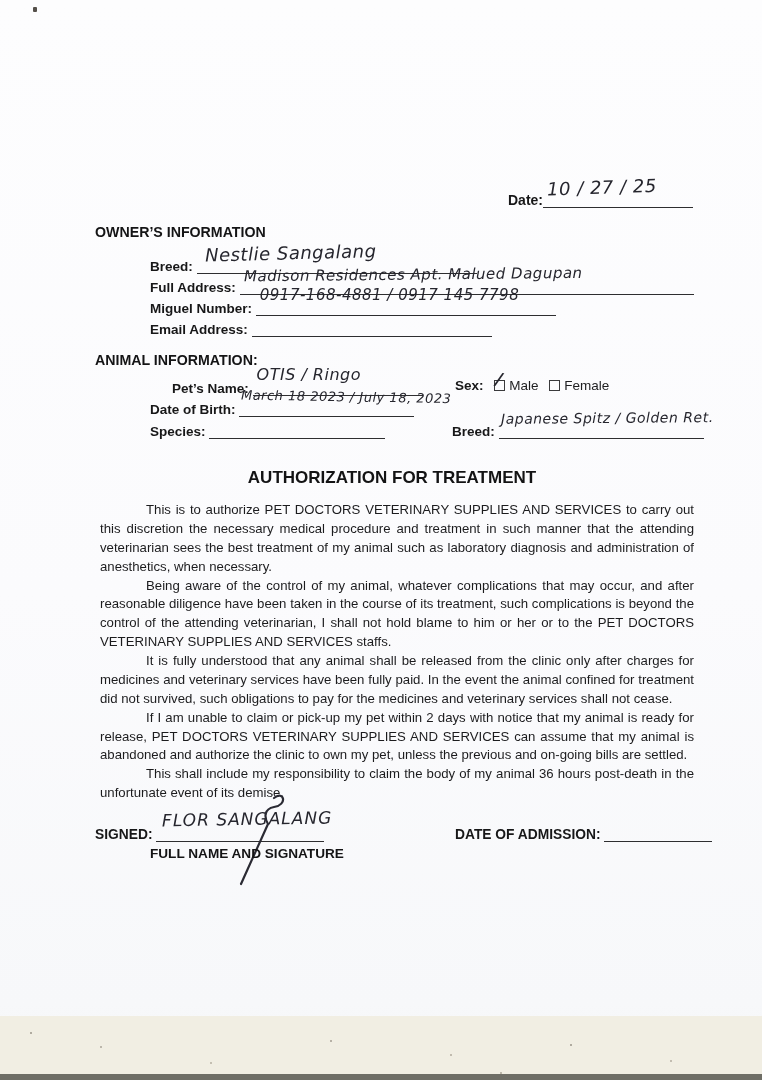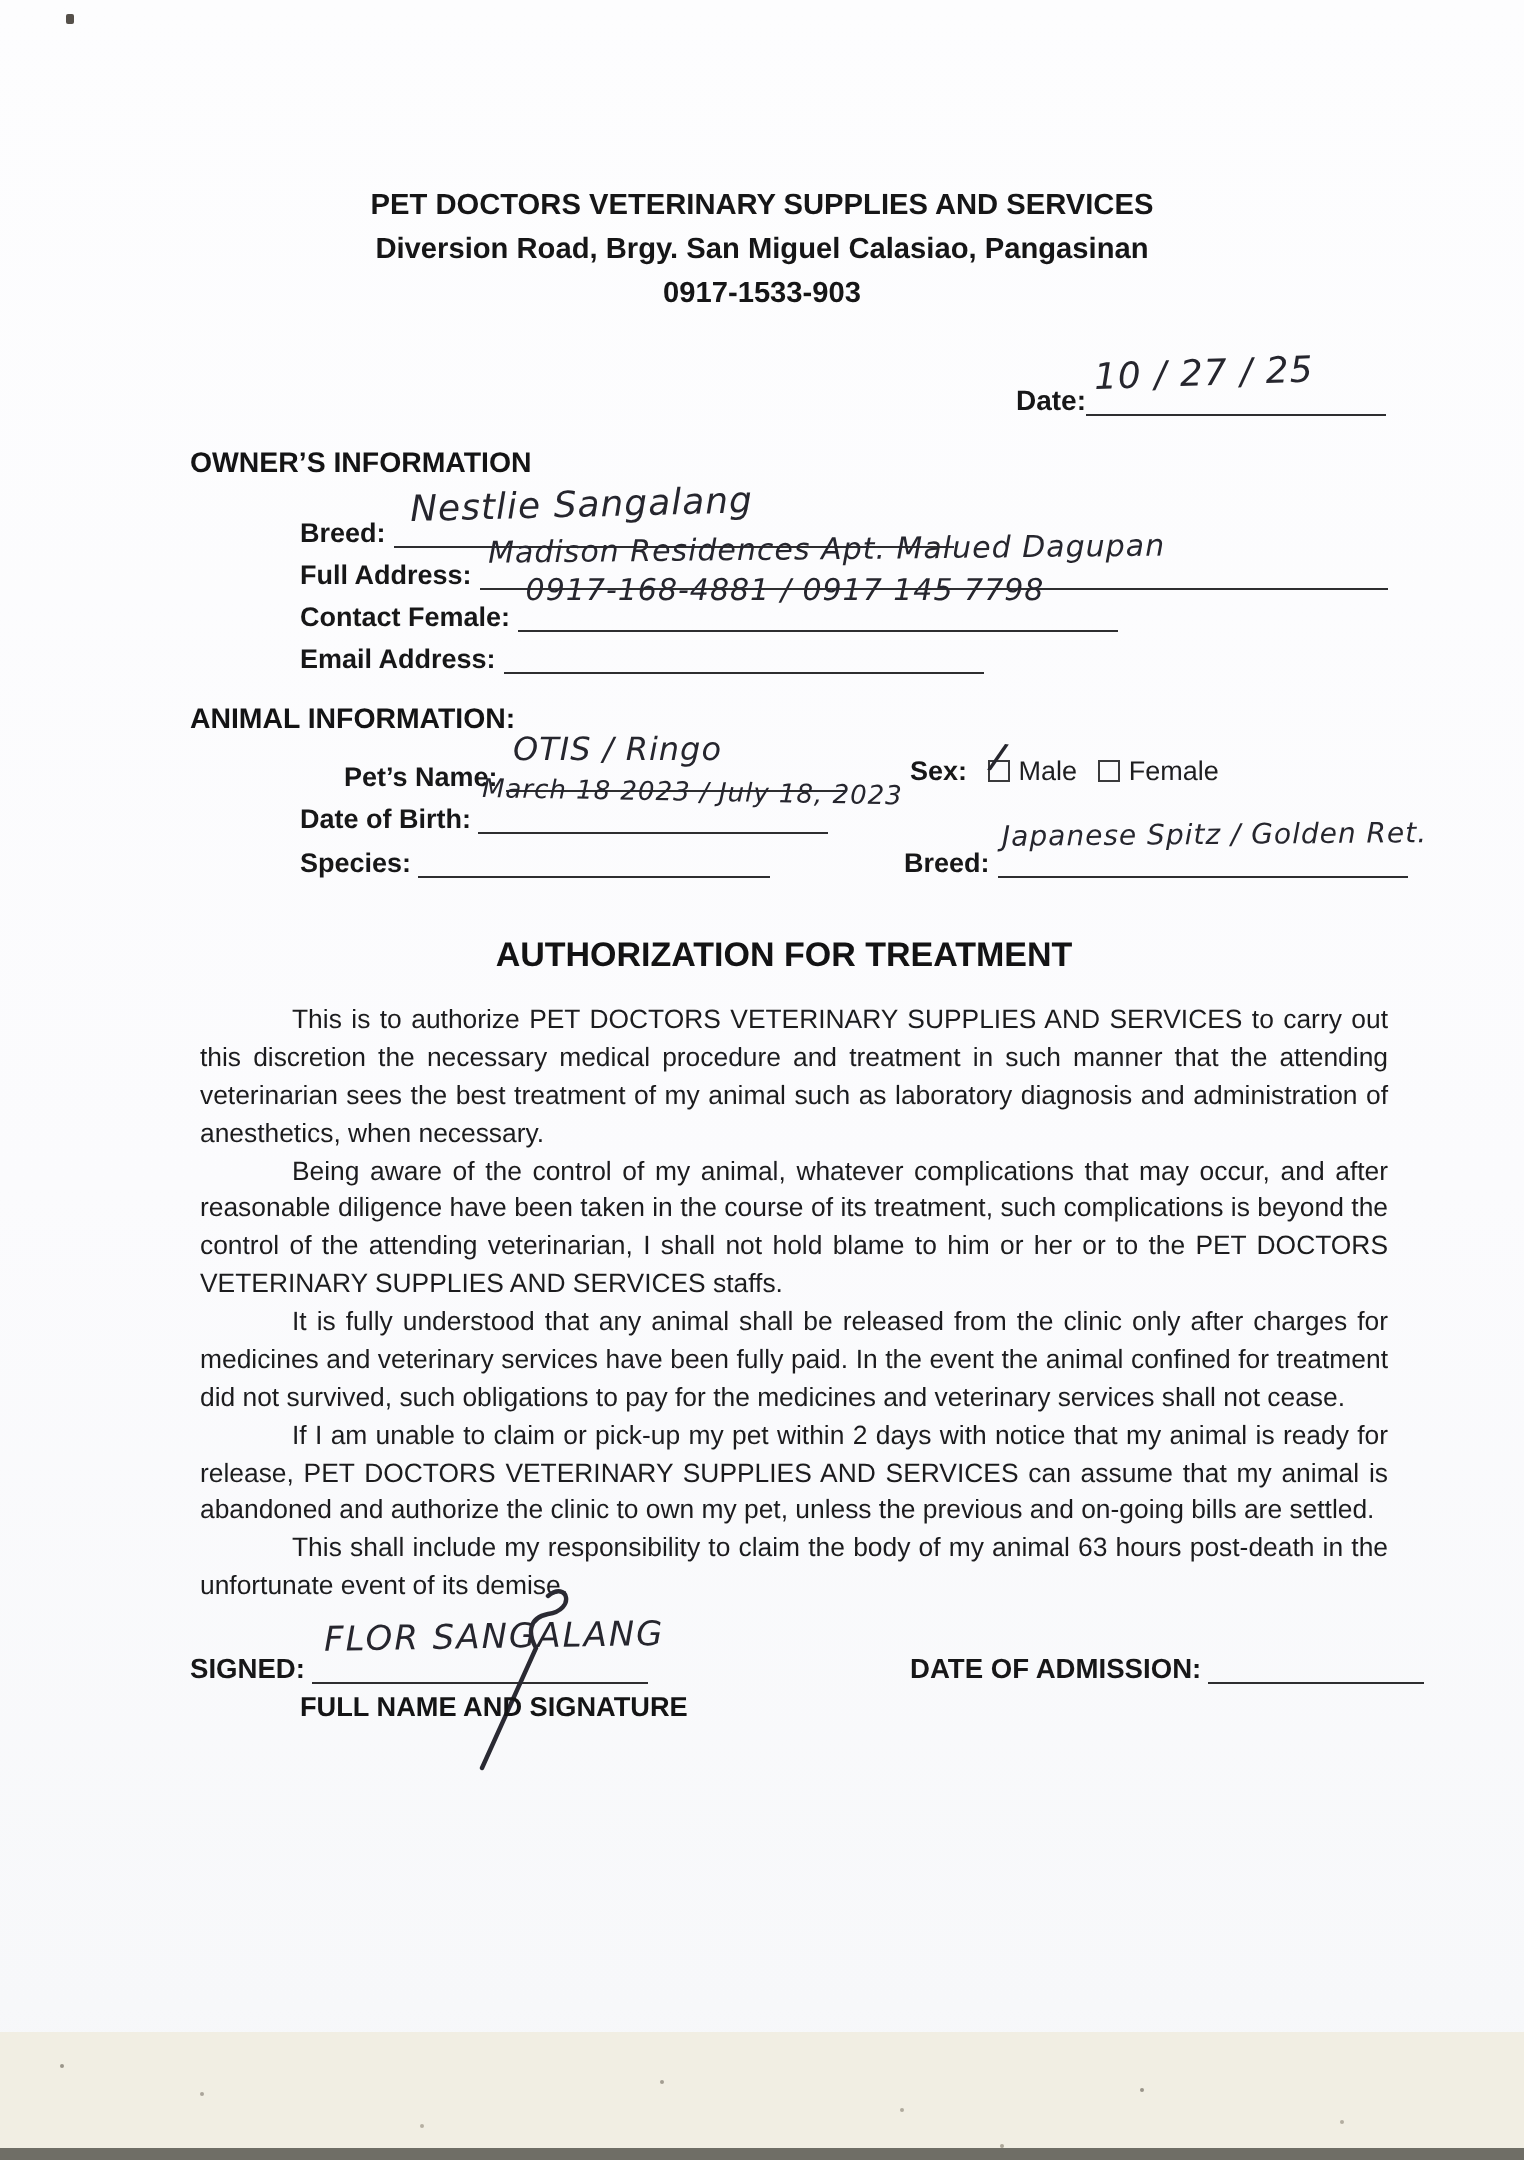--- a/index.html
+++ b/index.html
@@ -61,44 +61,39 @@
   .admission-row{position:absolute;left:455px;top:824px;font-size:13.8px;}
   .flourish{position:absolute;left:228px;top:791px;pointer-events:none;}
 </style>
 </head>
 <body>
 
 <div class="page">
 
   <div class="corner-speck"></div>
 
-  <div class="header">
-    <div>PET DOCTORS VETERINARY SUPPLIES AND SERVICES</div>
-    <div>Diversion Road, Brgy. San Miguel Calasiao, Pangasinan</div>
-    <div>0917-1533-903</div>
-  </div>
 
   <div class="date-row">
     <span class="lbl">Date:</span><span class="ul" style="width:150px;"><span class="hw hw-date">10 / 27 / 25</span></span>
   </div>
 
   <div class="sec-title t-owner">OWNER’S INFORMATION</div>
 
   <div class="frow" style="top:256px;">
     <span class="lbl">Breed:</span>
     <span class="ul" style="width:280px;"><span class="hw v-name">Nestlie  Sangalang</span></span>
   </div>
 
   <div class="frow" style="top:277px;">
     <span class="lbl">Full Address:</span>
     <span class="ul" style="width:454px;"><span class="hw v-addr">Madison Residences Apt. Malued  Dagupan</span></span>
   </div>
 
   <div class="frow" style="top:298px;">
-    <span class="lbl">Contact Female:</span>
+    <span class="lbl">Miguel Number:</span>
     <span class="ul" style="width:300px;"><span class="hw v-contact">0917-168-4881 / 0917 145 7798</span></span>
   </div>
 
   <div class="frow" style="top:319px;">
     <span class="lbl">Email Address:</span>
     <span class="ul" style="width:240px;"><span class="hw"></span></span>
   </div>
 
   <div class="sec-title t-animal">ANIMAL INFORMATION:</div>
 
@@ -129,21 +124,21 @@
   </div>
 
 
   <div class="auth-title">AUTHORIZATION FOR TREATMENT</div>
 
   <div class="auth-body">
     <p>This is to authorize PET DOCTORS VETERINARY SUPPLIES AND SERVICES to carry out this discretion the necessary medical procedure and treatment in such manner that the attending veterinarian sees the best treatment of my animal such as laboratory diagnosis and administration of anesthetics, when necessary.</p>
     <p>Being aware of the control of my animal, whatever complications that may occur, and after reasonable diligence have been taken in the course of its treatment, such complications is beyond the control of the attending veterinarian, I shall not hold blame to him or her or to the PET DOCTORS VETERINARY SUPPLIES AND SERVICES staffs.</p>
     <p>It is fully understood that any animal shall be released from the clinic only after charges for medicines and veterinary services have been fully paid. In the event the animal confined for treatment did not survived, such obligations to pay for the medicines and veterinary services shall not cease.</p>
     <p>If I am unable to claim or pick-up my pet within 2 days with notice that my animal is ready for release, PET DOCTORS VETERINARY SUPPLIES AND SERVICES can assume that my animal is abandoned and authorize the clinic to own my pet, unless the previous and on-going bills are settled.</p>
-    <p>This shall include my responsibility to claim the body of my animal 63 hours post-death in the unfortunate event of its demise.</p>
+    <p>This shall include my responsibility to claim the body of my animal 36 hours post-death in the unfortunate event of its demise.</p>
   </div>
 
   <div class="signed-row">
     <span class="lbl">SIGNED:</span>
     <span class="ul" style="width:168px;"><span class="hw v-signed">FLOR  SANGALANG</span></span>
   </div>
 
   <svg class="flourish" width="72" height="96" viewBox="0 0 72 96">
     <path d="M46,7 C56,-1 60,14 46,16 C36,18 36,26 40,33 L13,93" fill="none" stroke="#2a2a33" stroke-width="2.2" stroke-linecap="round"></path>
   </svg>

